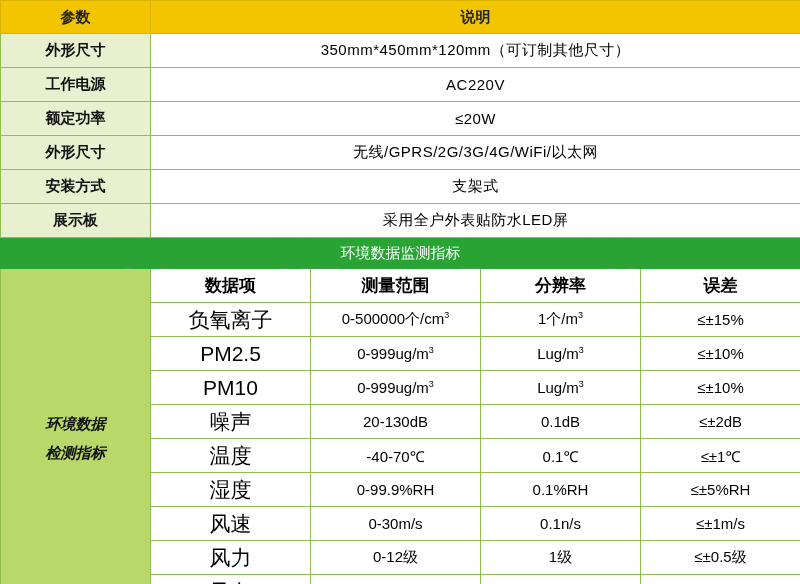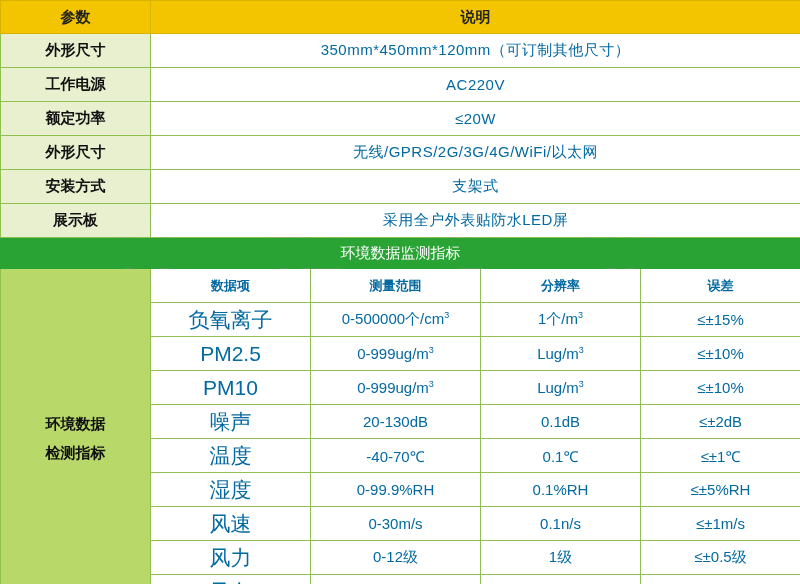--- a/index.html
+++ b/index.html
@@ -23,21 +23,21 @@
   table {
     border-collapse: collapse;
     width: 800px;
     table-layout: fixed;
   }
   td {
     border: 1px solid #8fbf4f;
     text-align: center;
     vertical-align: middle;
     font-size: 15px;
-    color: #0369a1;
+    color: #000000;
     padding: 0;
     height: 33px;
     position: relative;
     z-index: 2;
   }
   
   .hdr td {
     background: #f2c500;
     font-weight: bold;
     color: #222;
@@ -75,21 +75,21 @@
     color: #111;
     line-height: 1.9;
   }
   .sub {
     background: #ffffff;
     font-size: 15px;
   }
   .subhdr {
     background: #ffffff;
     font-weight: bold;
-    font-size: 13px;
+    font-size: 17px;
   }
   .itemname {
     background: #ffffff;
     font-size: 21px;
   }
   sup {
     font-size: 9px;
     vertical-align: super;
   }
   
@@ -101,21 +101,21 @@
     text-align: center;
     font-family: "Liberation Serif", serif;
     font-size: 82px;
     font-weight: bold;
     color: rgba(150,150,150,0.32);
     letter-spacing: 26px;
     z-index: 1;
     pointer-events: none;
     white-space: nowrap;
   }
-  .envlabel-line { display: block; }
+  .envlabel-line { display: block; font-style: italic; }
 </style>
 </head>
 <body>
 
 <div class="sheet">
 
   <div class="watermark">江 恒 实 业</div>
 
   <table>
     <colgroup>

